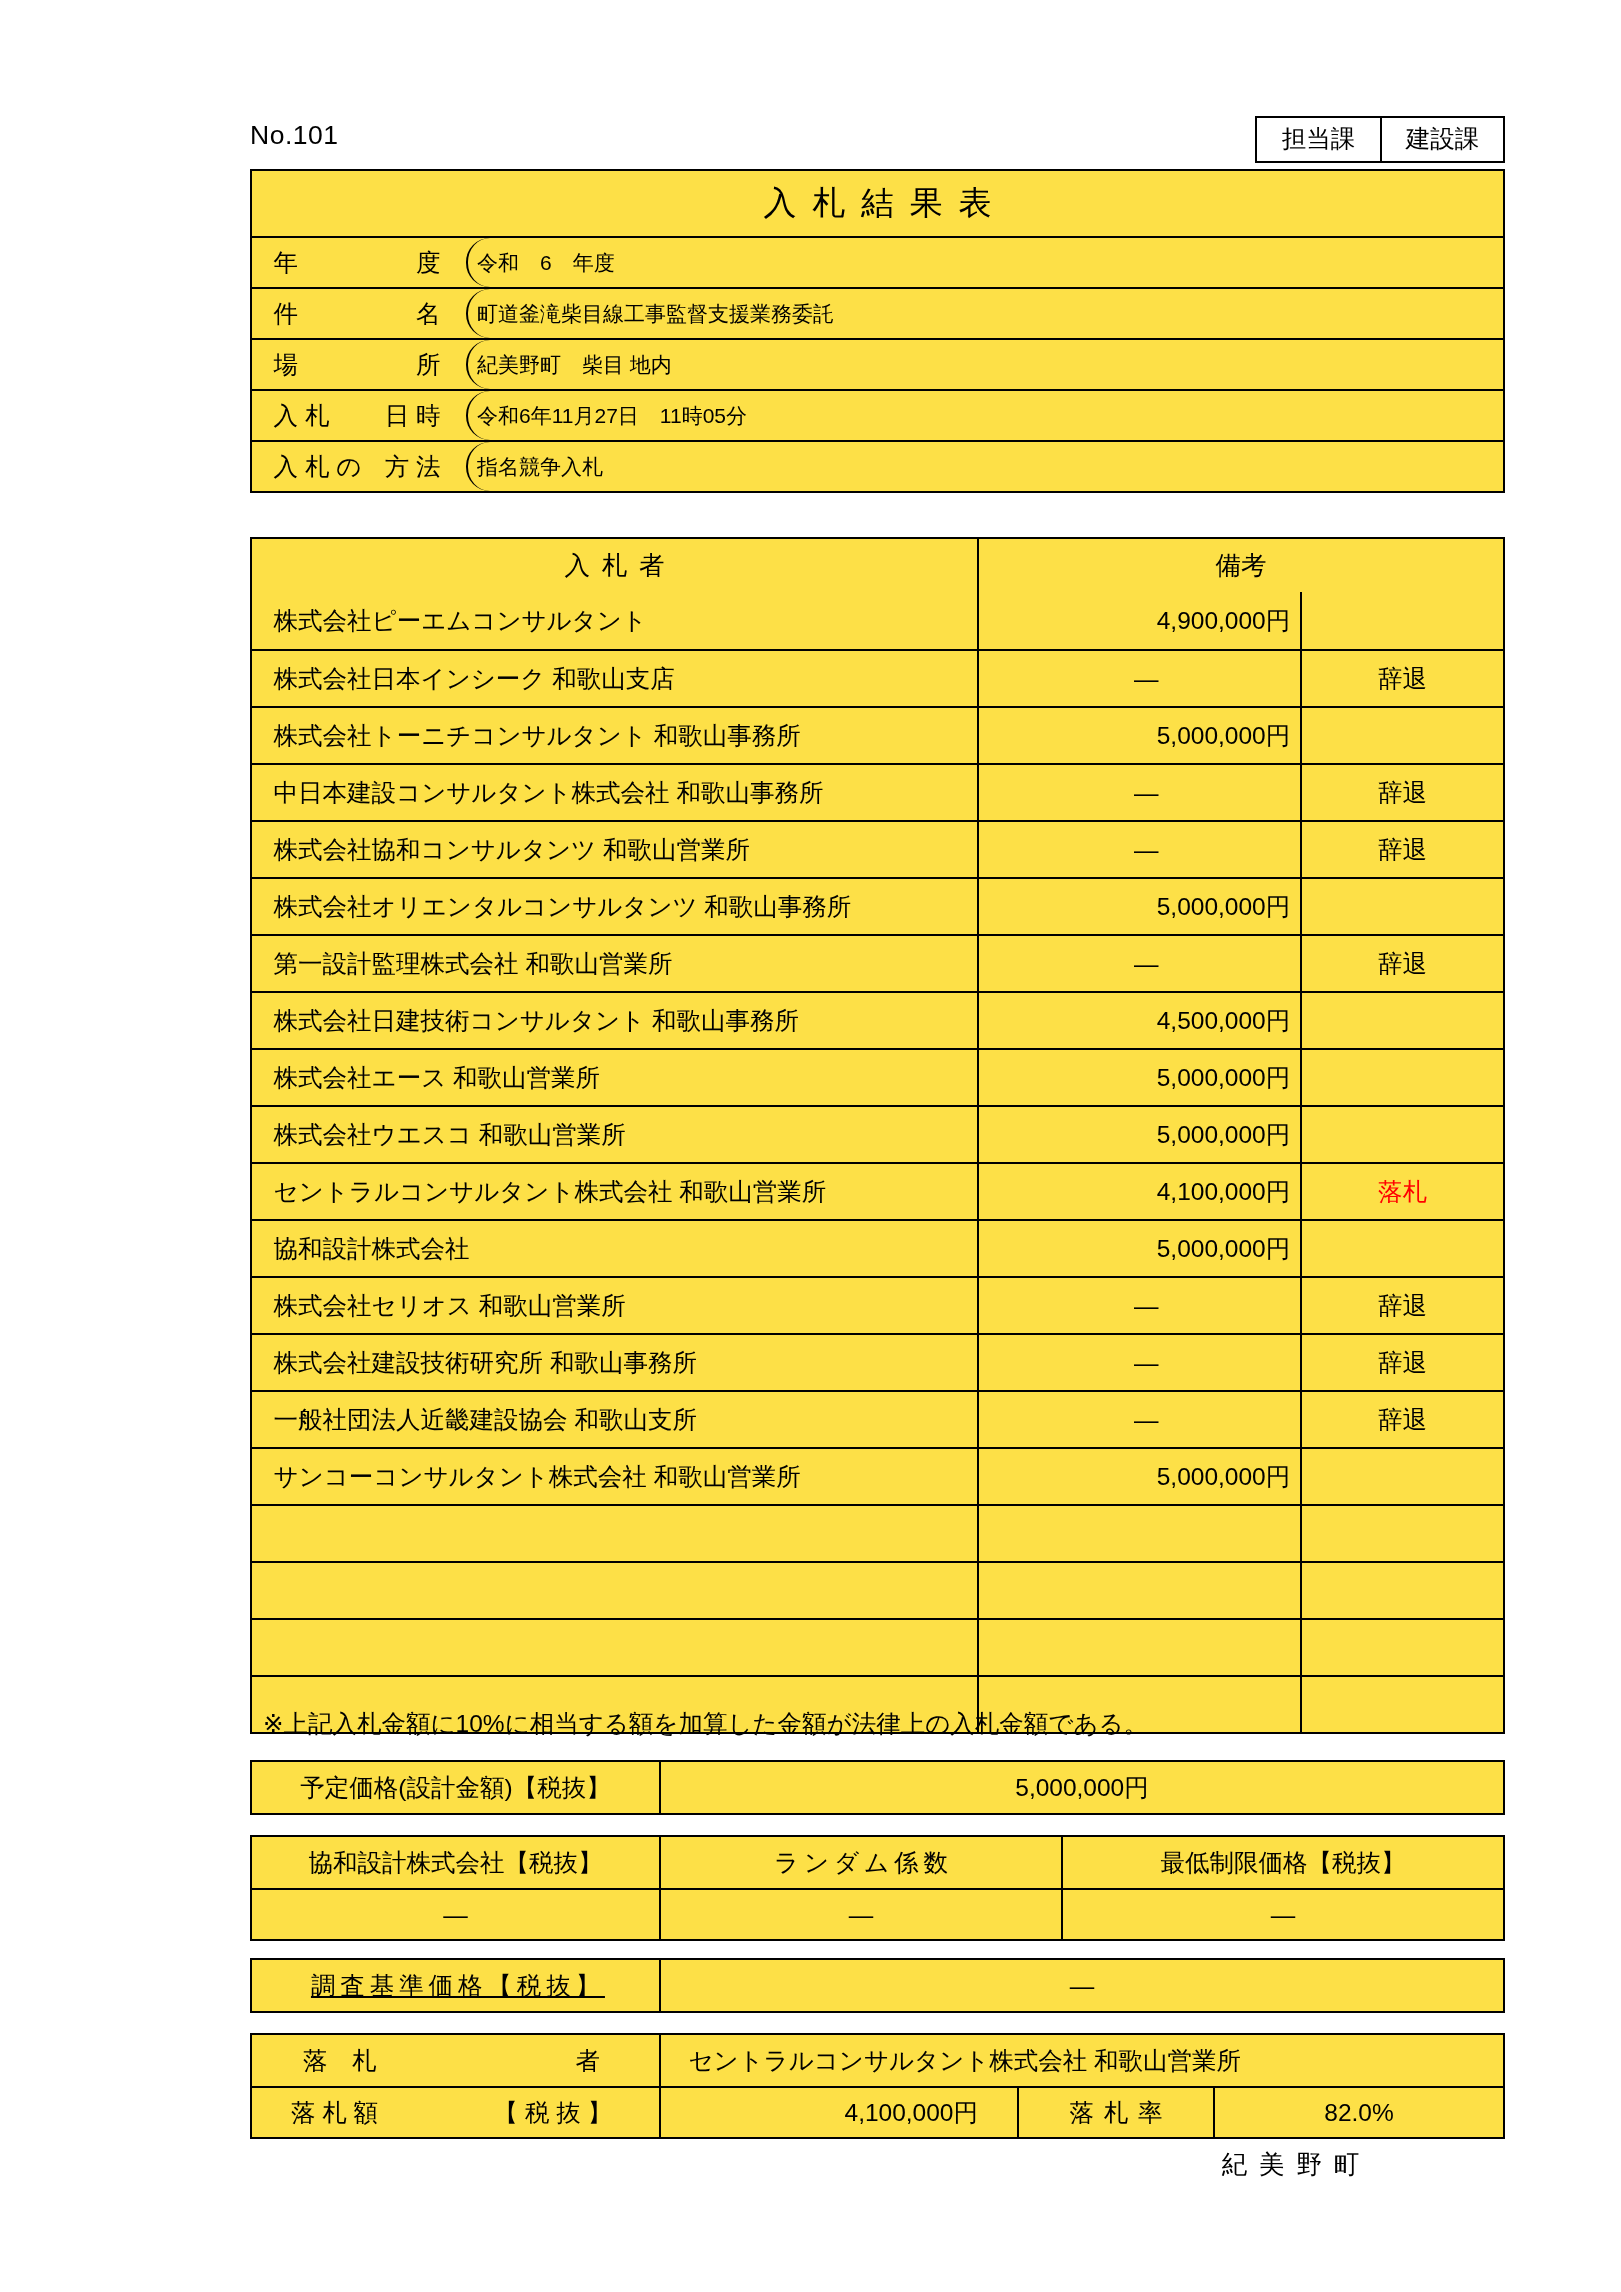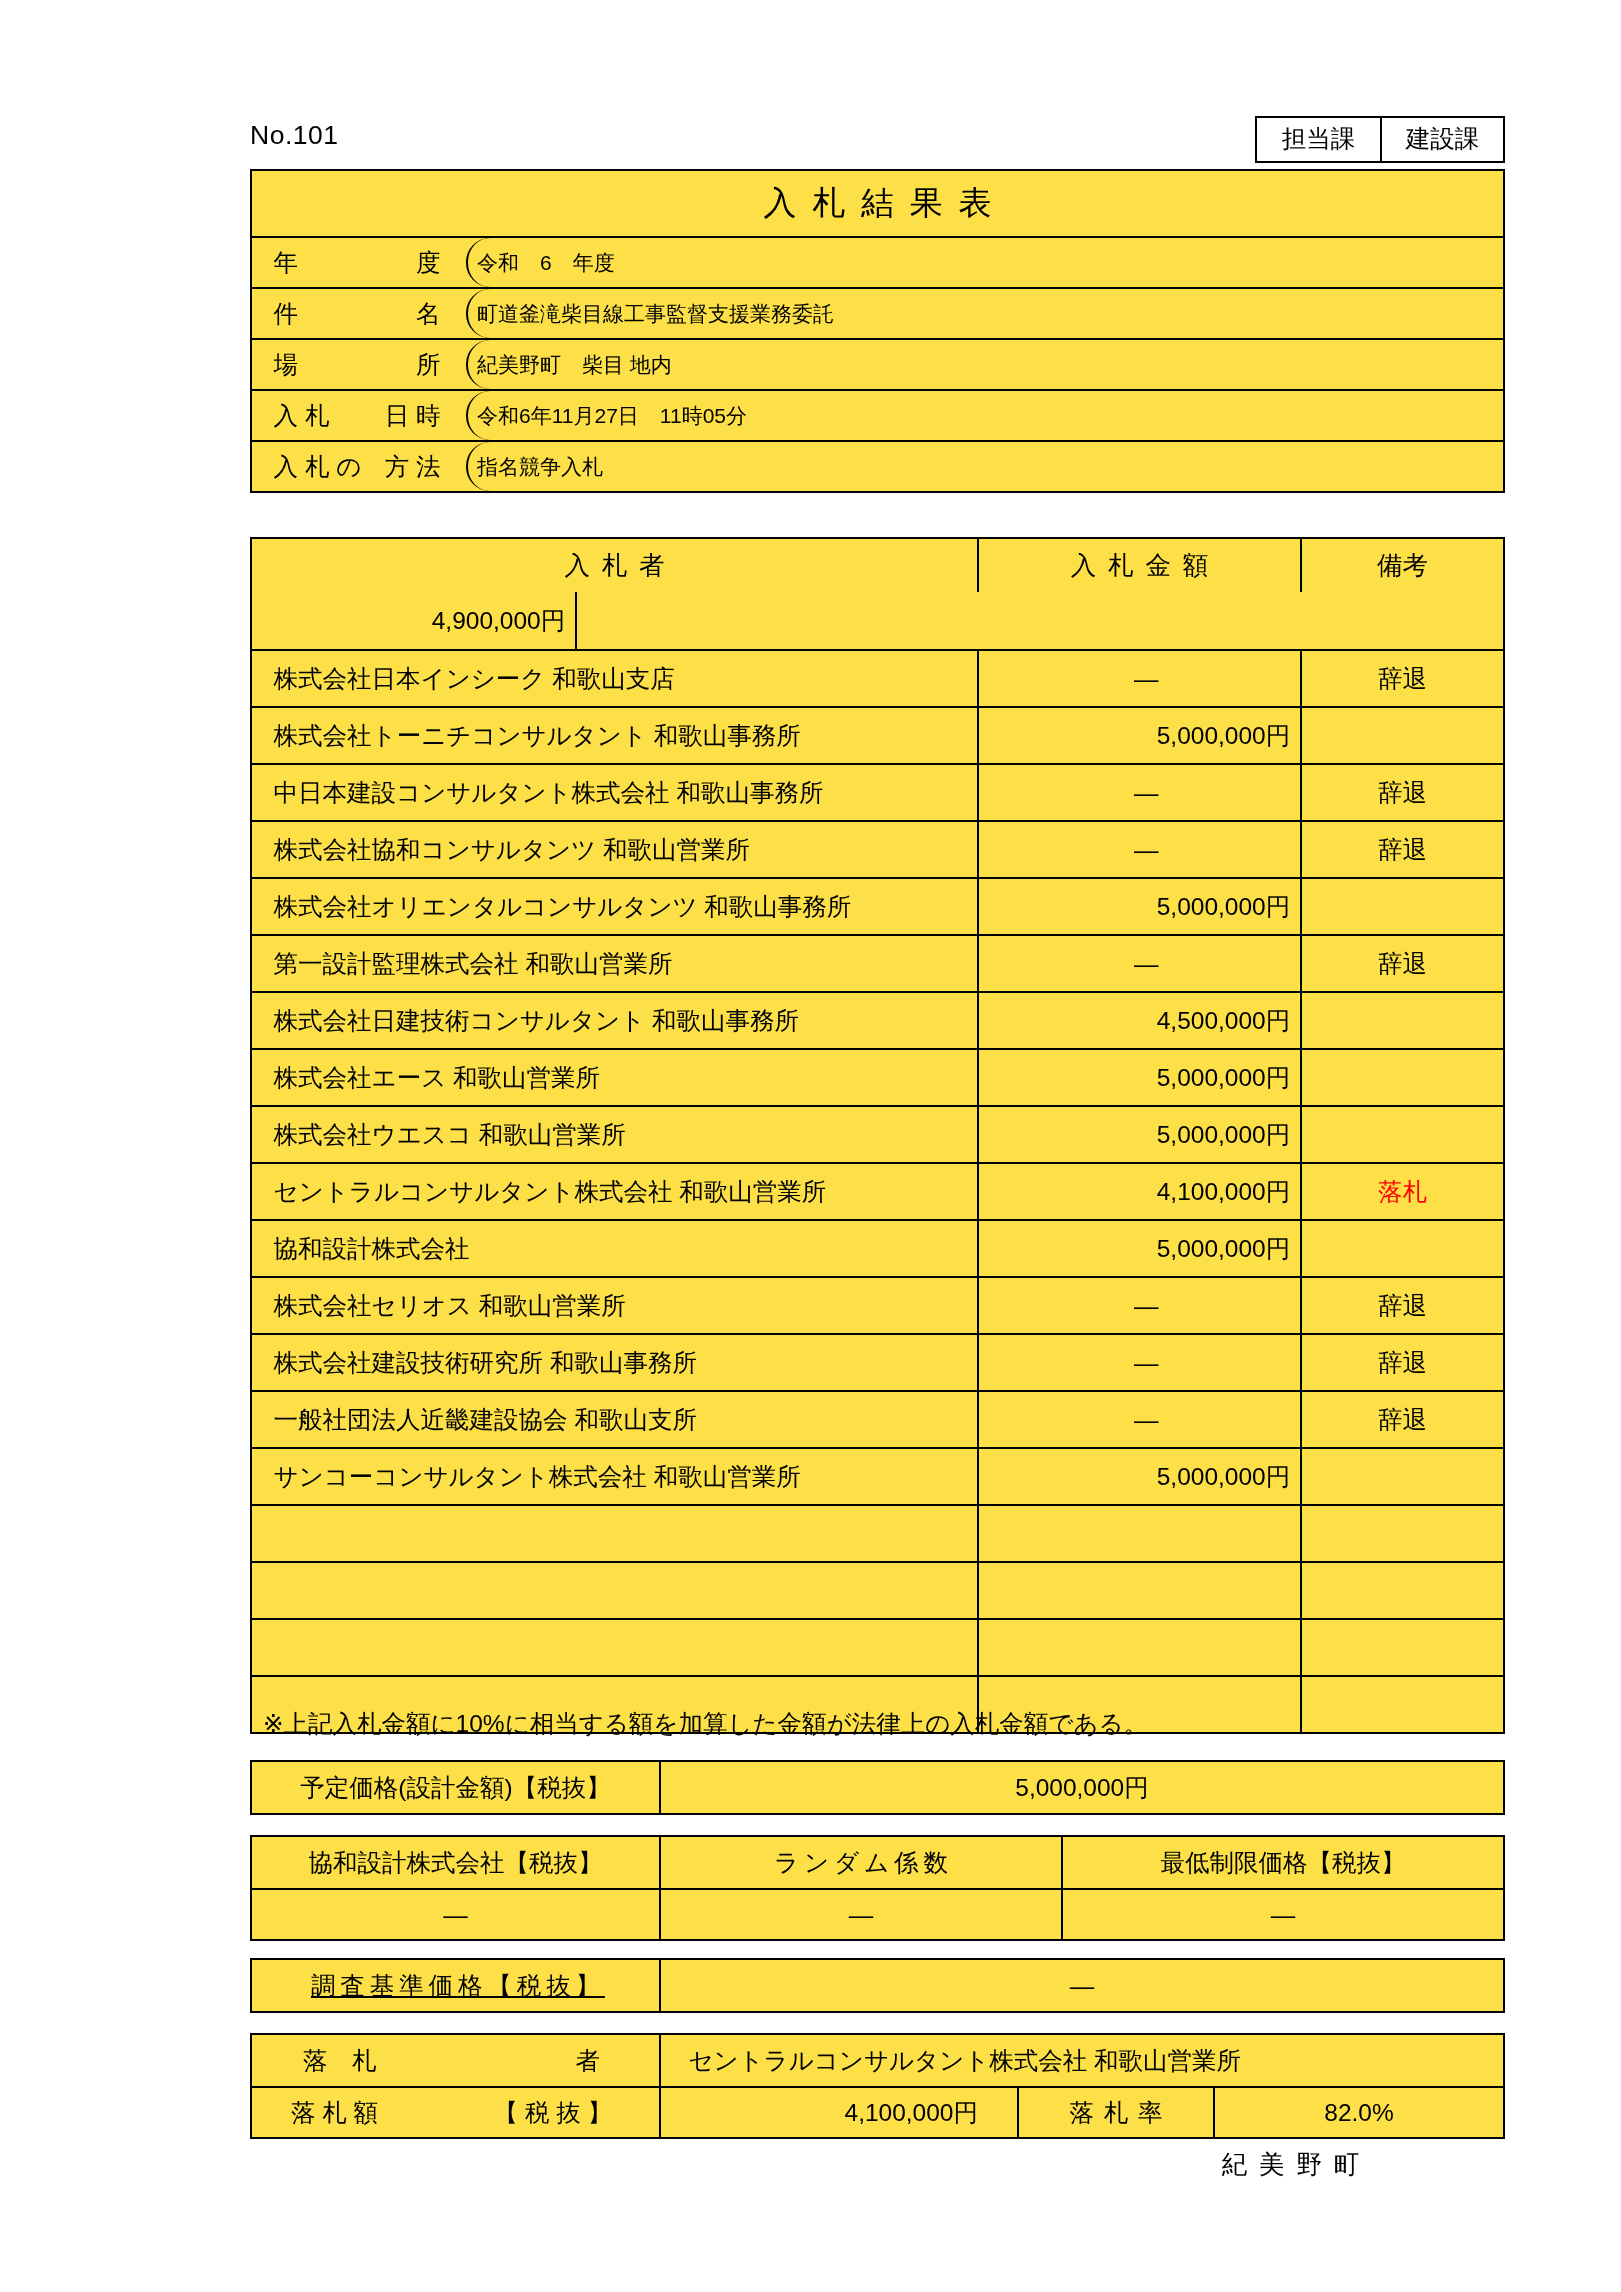--- a/index.html
+++ b/index.html
@@ -259,25 +259,25 @@
         <span>入 札 の</span>
         <span>方 法</span>
       </div>
       <div class="cell val">指名競争入札</div>
     </div>
   </div>
 
   <div class="frame" id="bid-table">
     <div class="row hrow">
       <div class="cell c-name">入札者</div>
-      <div class="cell c-amt">入札金額</div>
       <div class="cell c-rem">備考</div>
     </div>
     <div id="bid-rows">
         <div class="row brow">
+          <div class="cell c-name">株式会社ピーエムコンサルタント</div>
           <div class="cell c-amt">4,900,000円</div>
           <div class="cell c-rem"></div>
         </div>
         <div class="row brow">
           <div class="cell c-name">株式会社日本インシーク  和歌山支店</div>
           <div class="cell c-amt center">—</div>
           <div class="cell c-rem">辞退</div>
         </div>
         <div class="row brow">
           <div class="cell c-name">株式会社トーニチコンサルタント  和歌山事務所</div>

